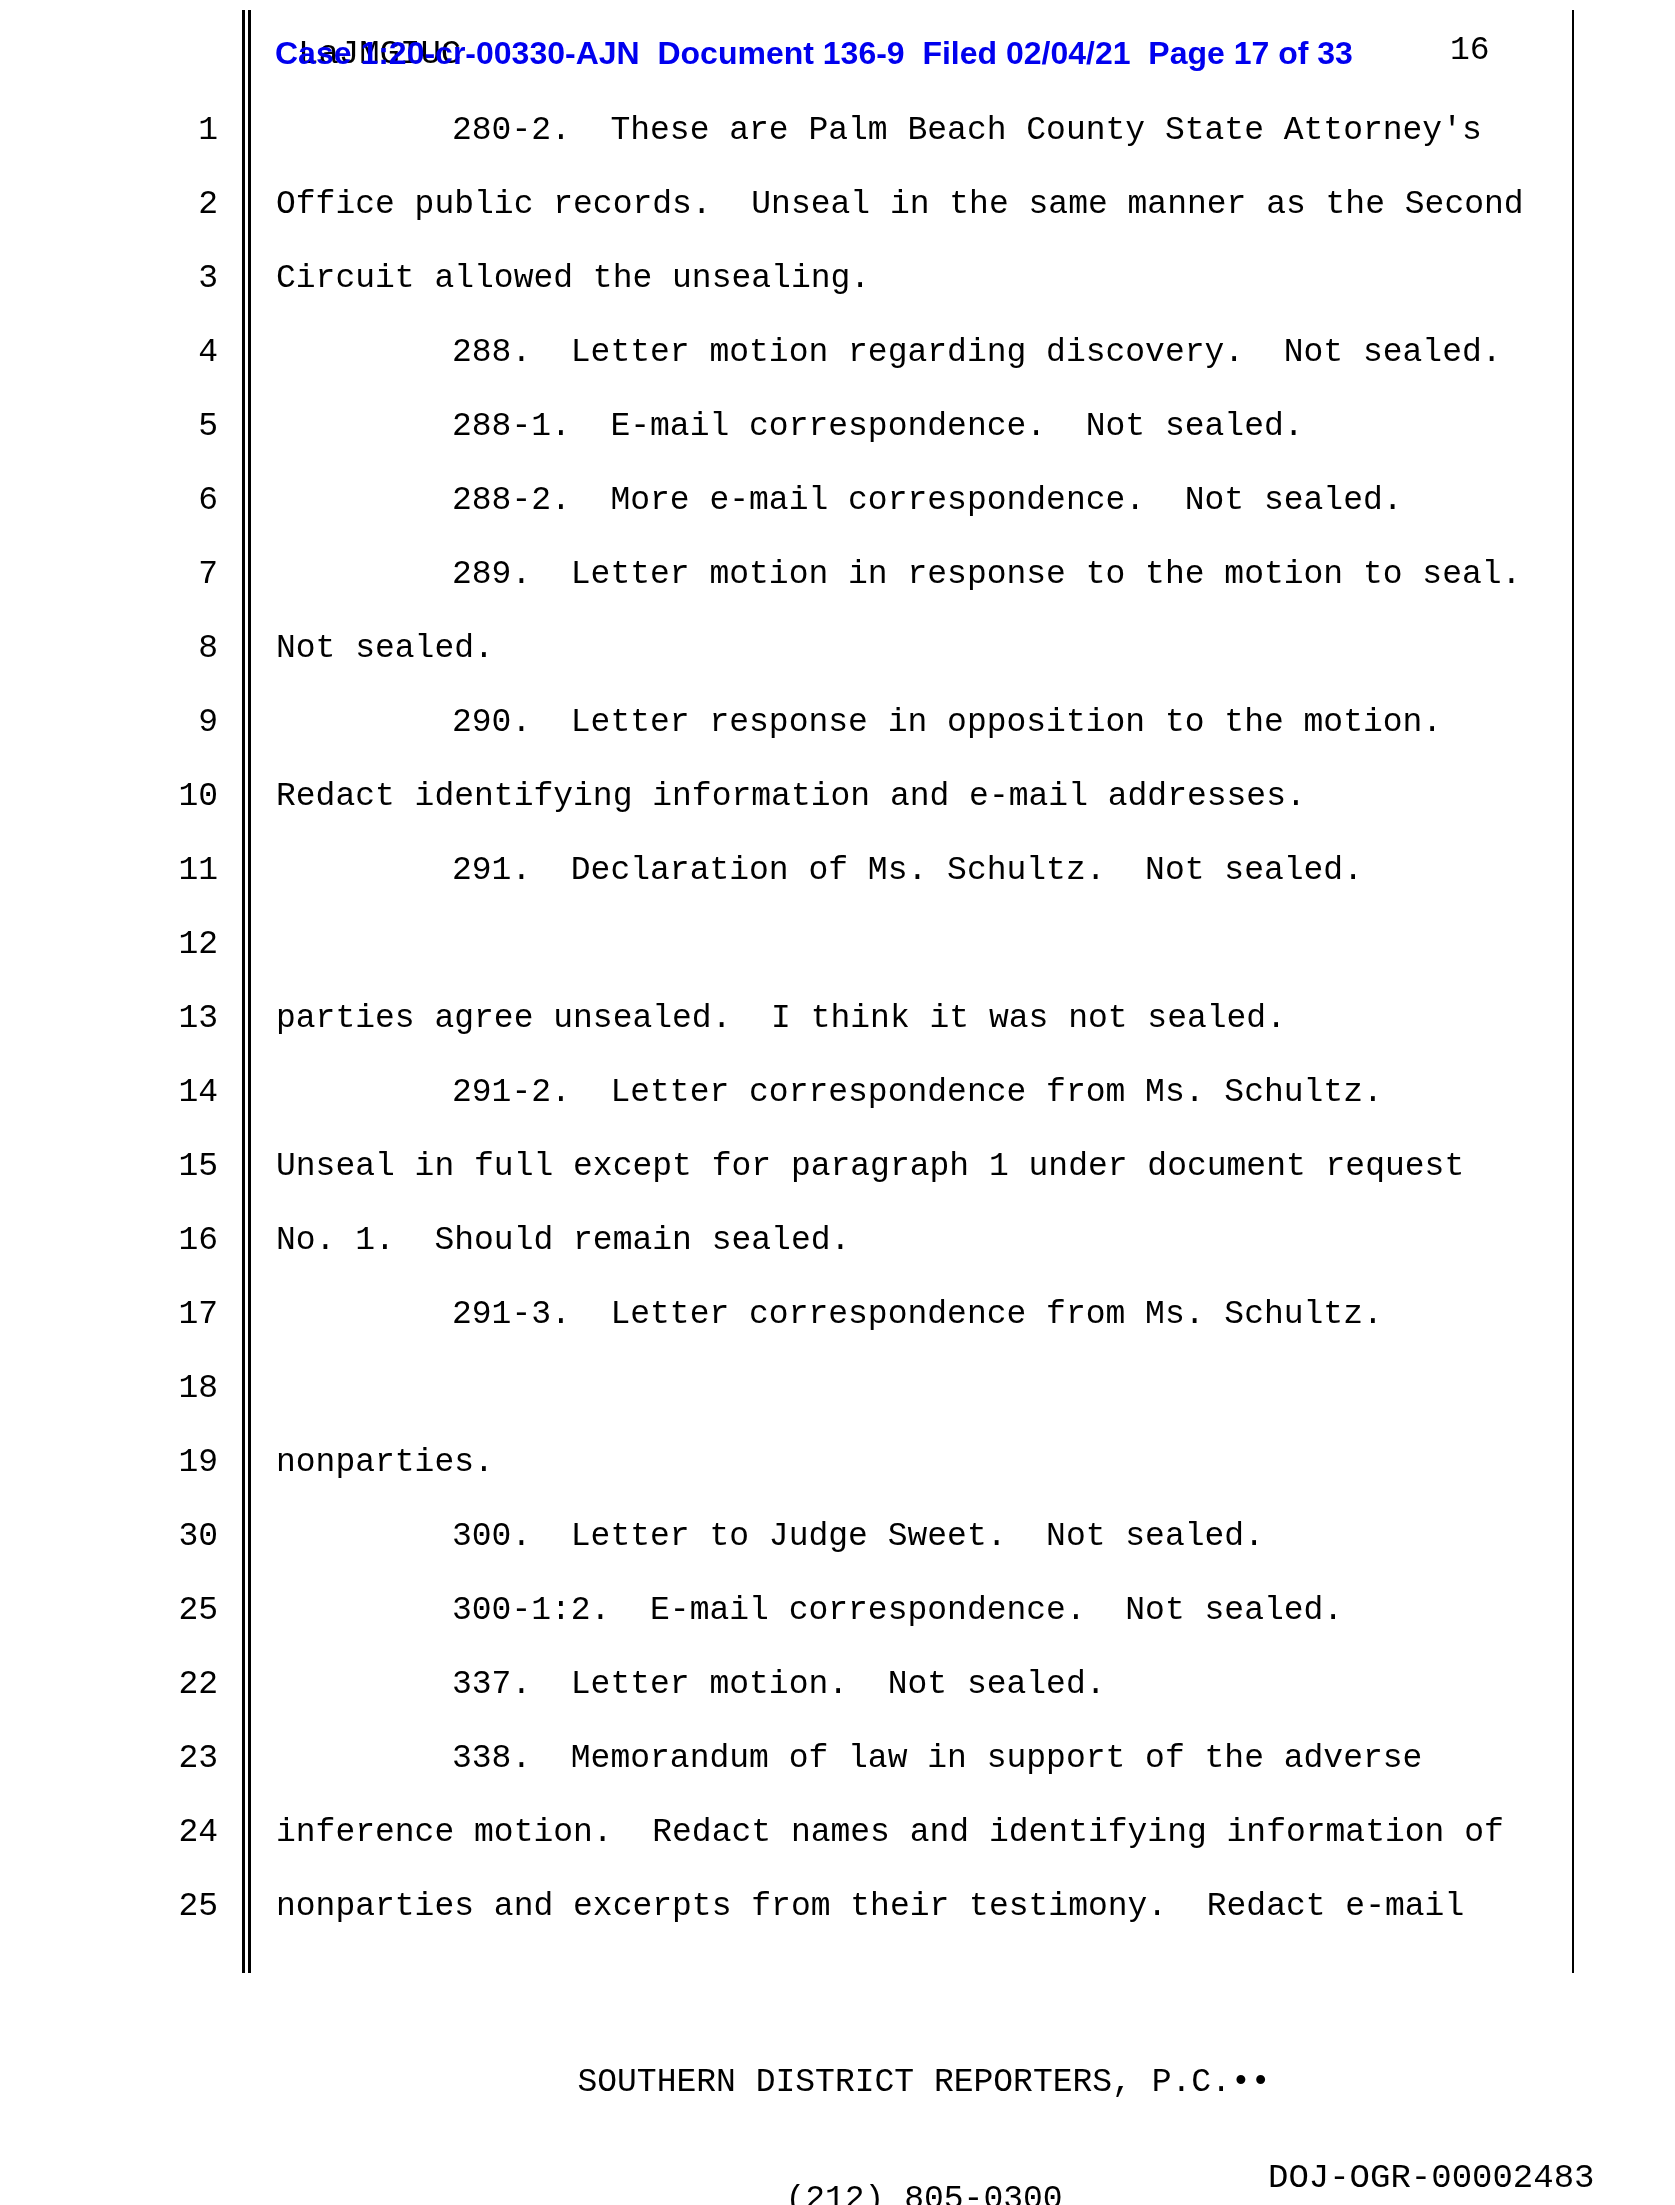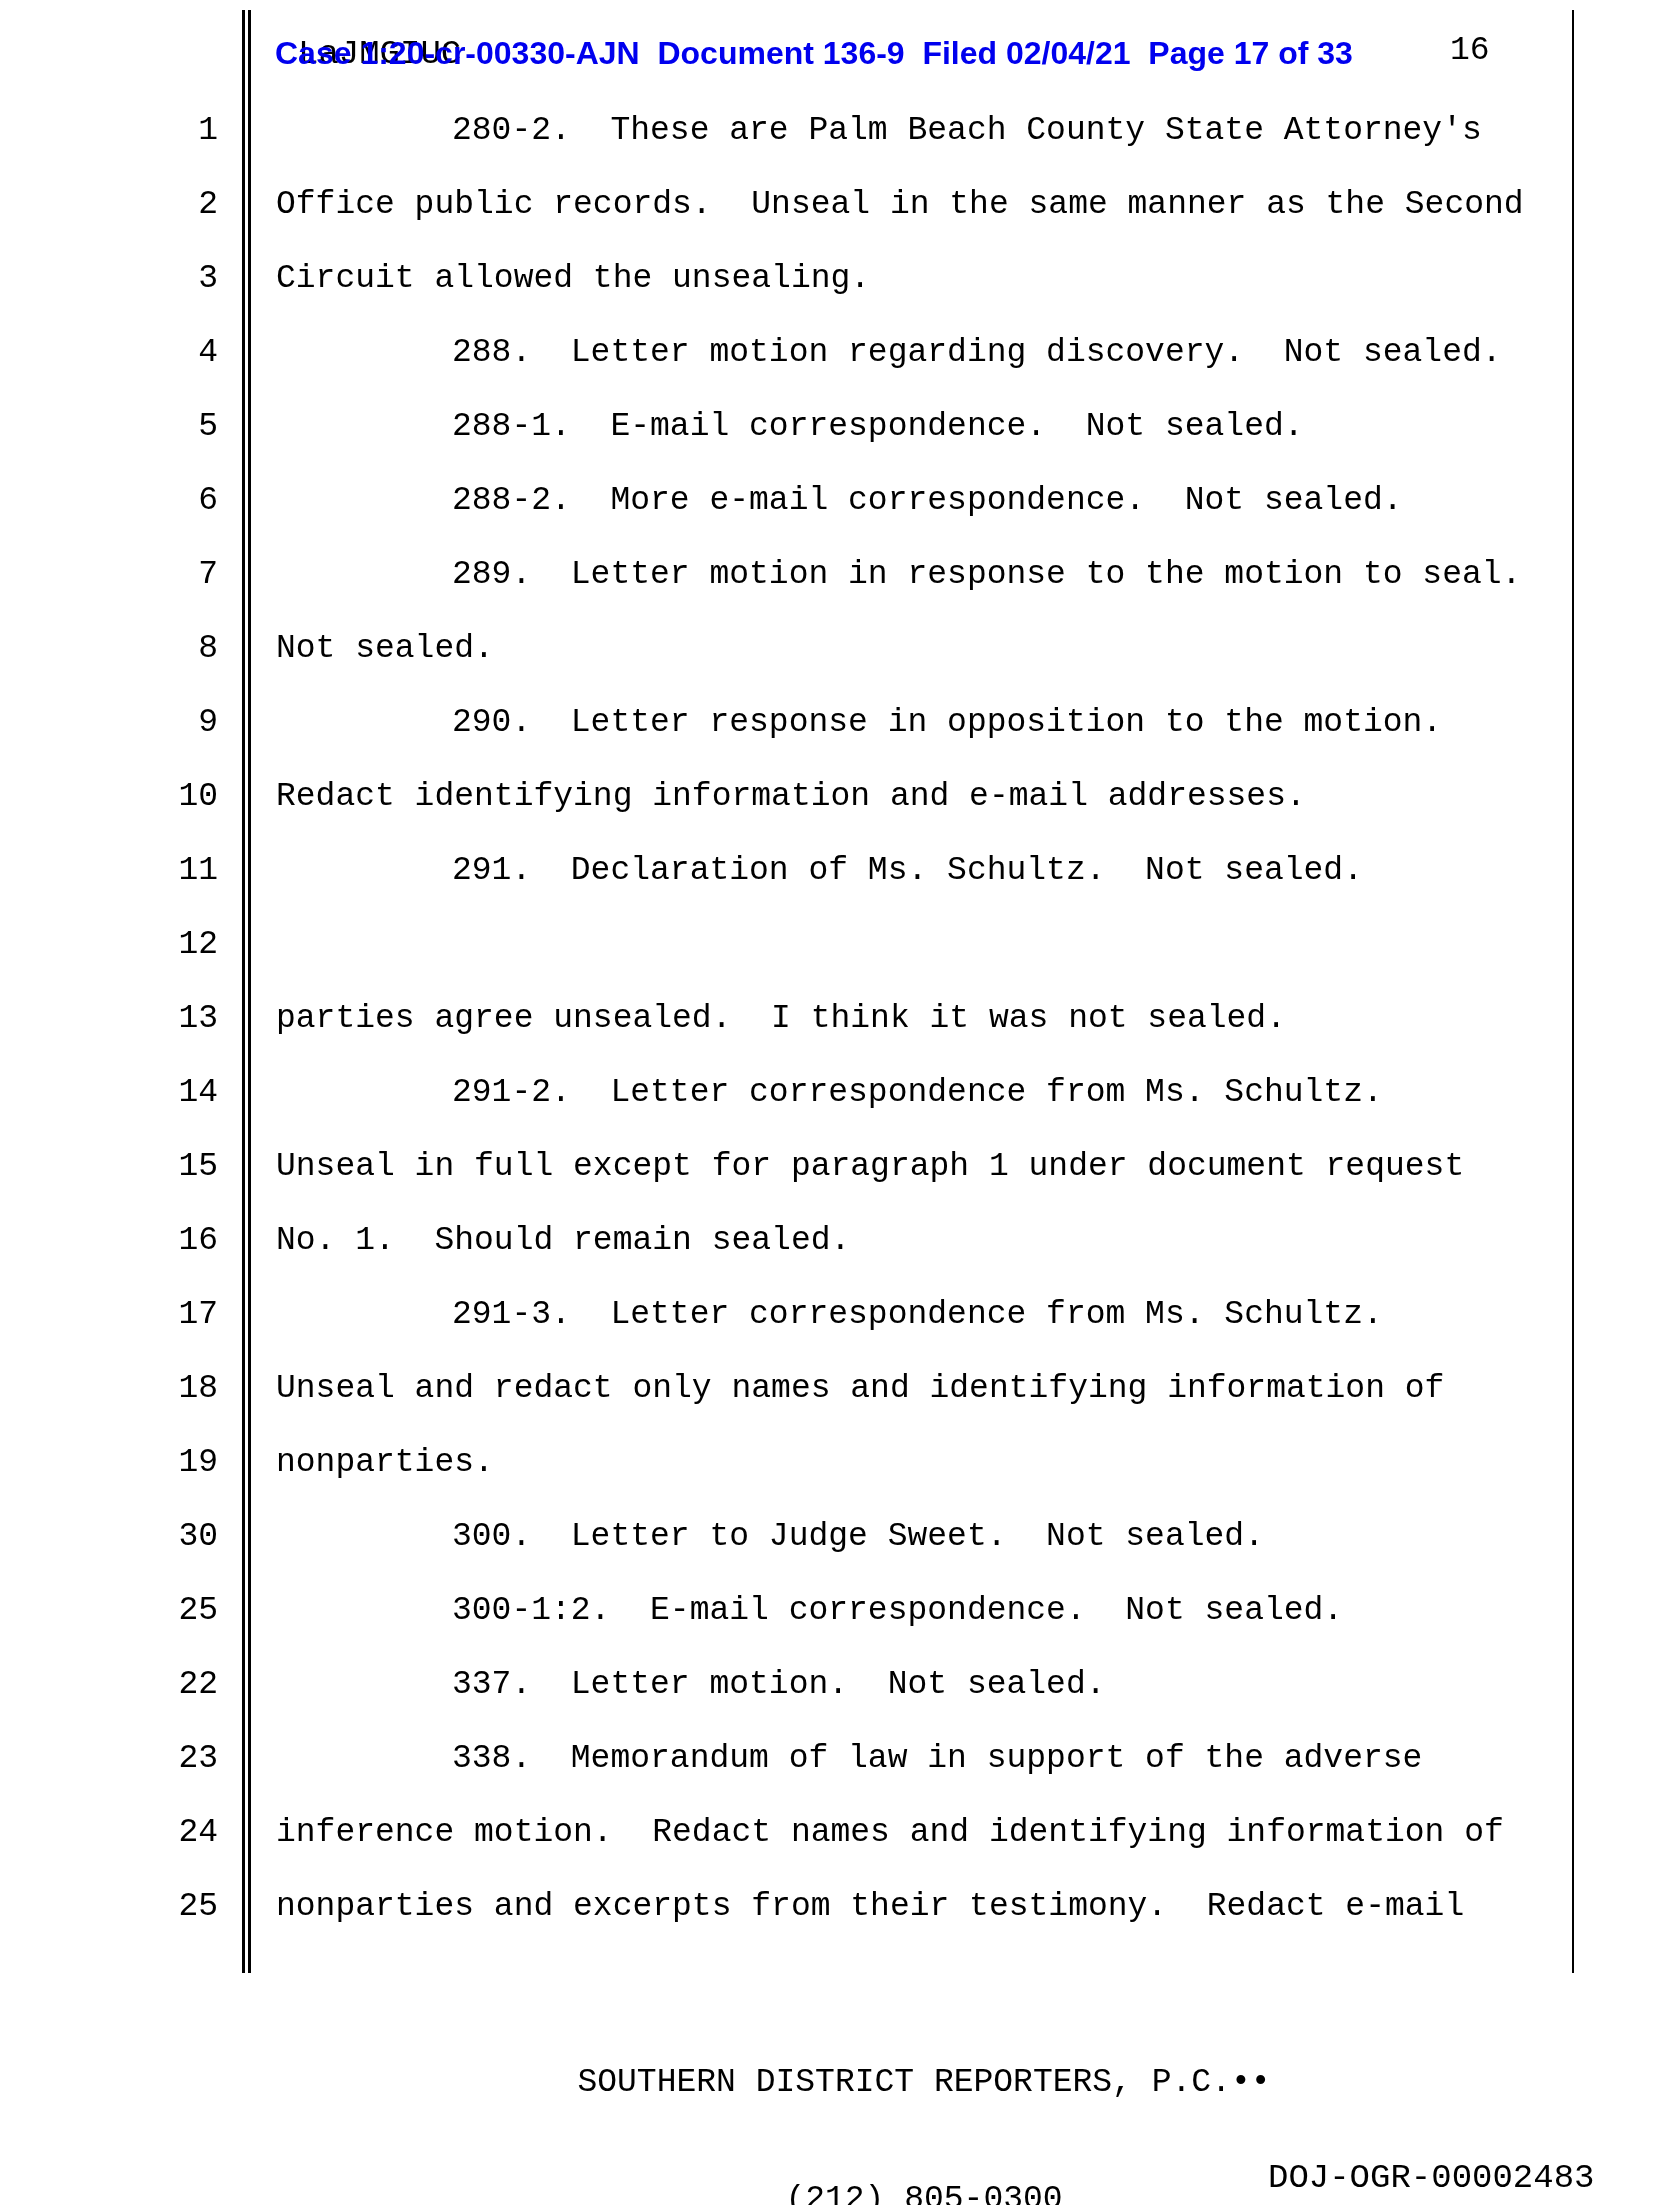--- a/index.html
+++ b/index.html
@@ -119,21 +119,20 @@
     <div class="t-row">
         <span class="ln">16</span>
         <span class="lt">No. 1.  Should remain sealed.</span>
       </div>
     <div class="t-row indent">
         <span class="ln">17</span>
         <span class="lt">291-3.  Letter correspondence from Ms. Schultz.</span>
       </div>
     <div class="t-row">
         <span class="ln">18</span>
-        <span class="lt">Unseal and redact only names and identifying information of</span>
       </div>
     <div class="t-row">
         <span class="ln">19</span>
         <span class="lt">nonparties.</span>
       </div>
     <div class="t-row indent">
         <span class="ln">30</span>
         <span class="lt">300.  Letter to Judge Sweet.  Not sealed.</span>
       </div>
     <div class="t-row indent">

